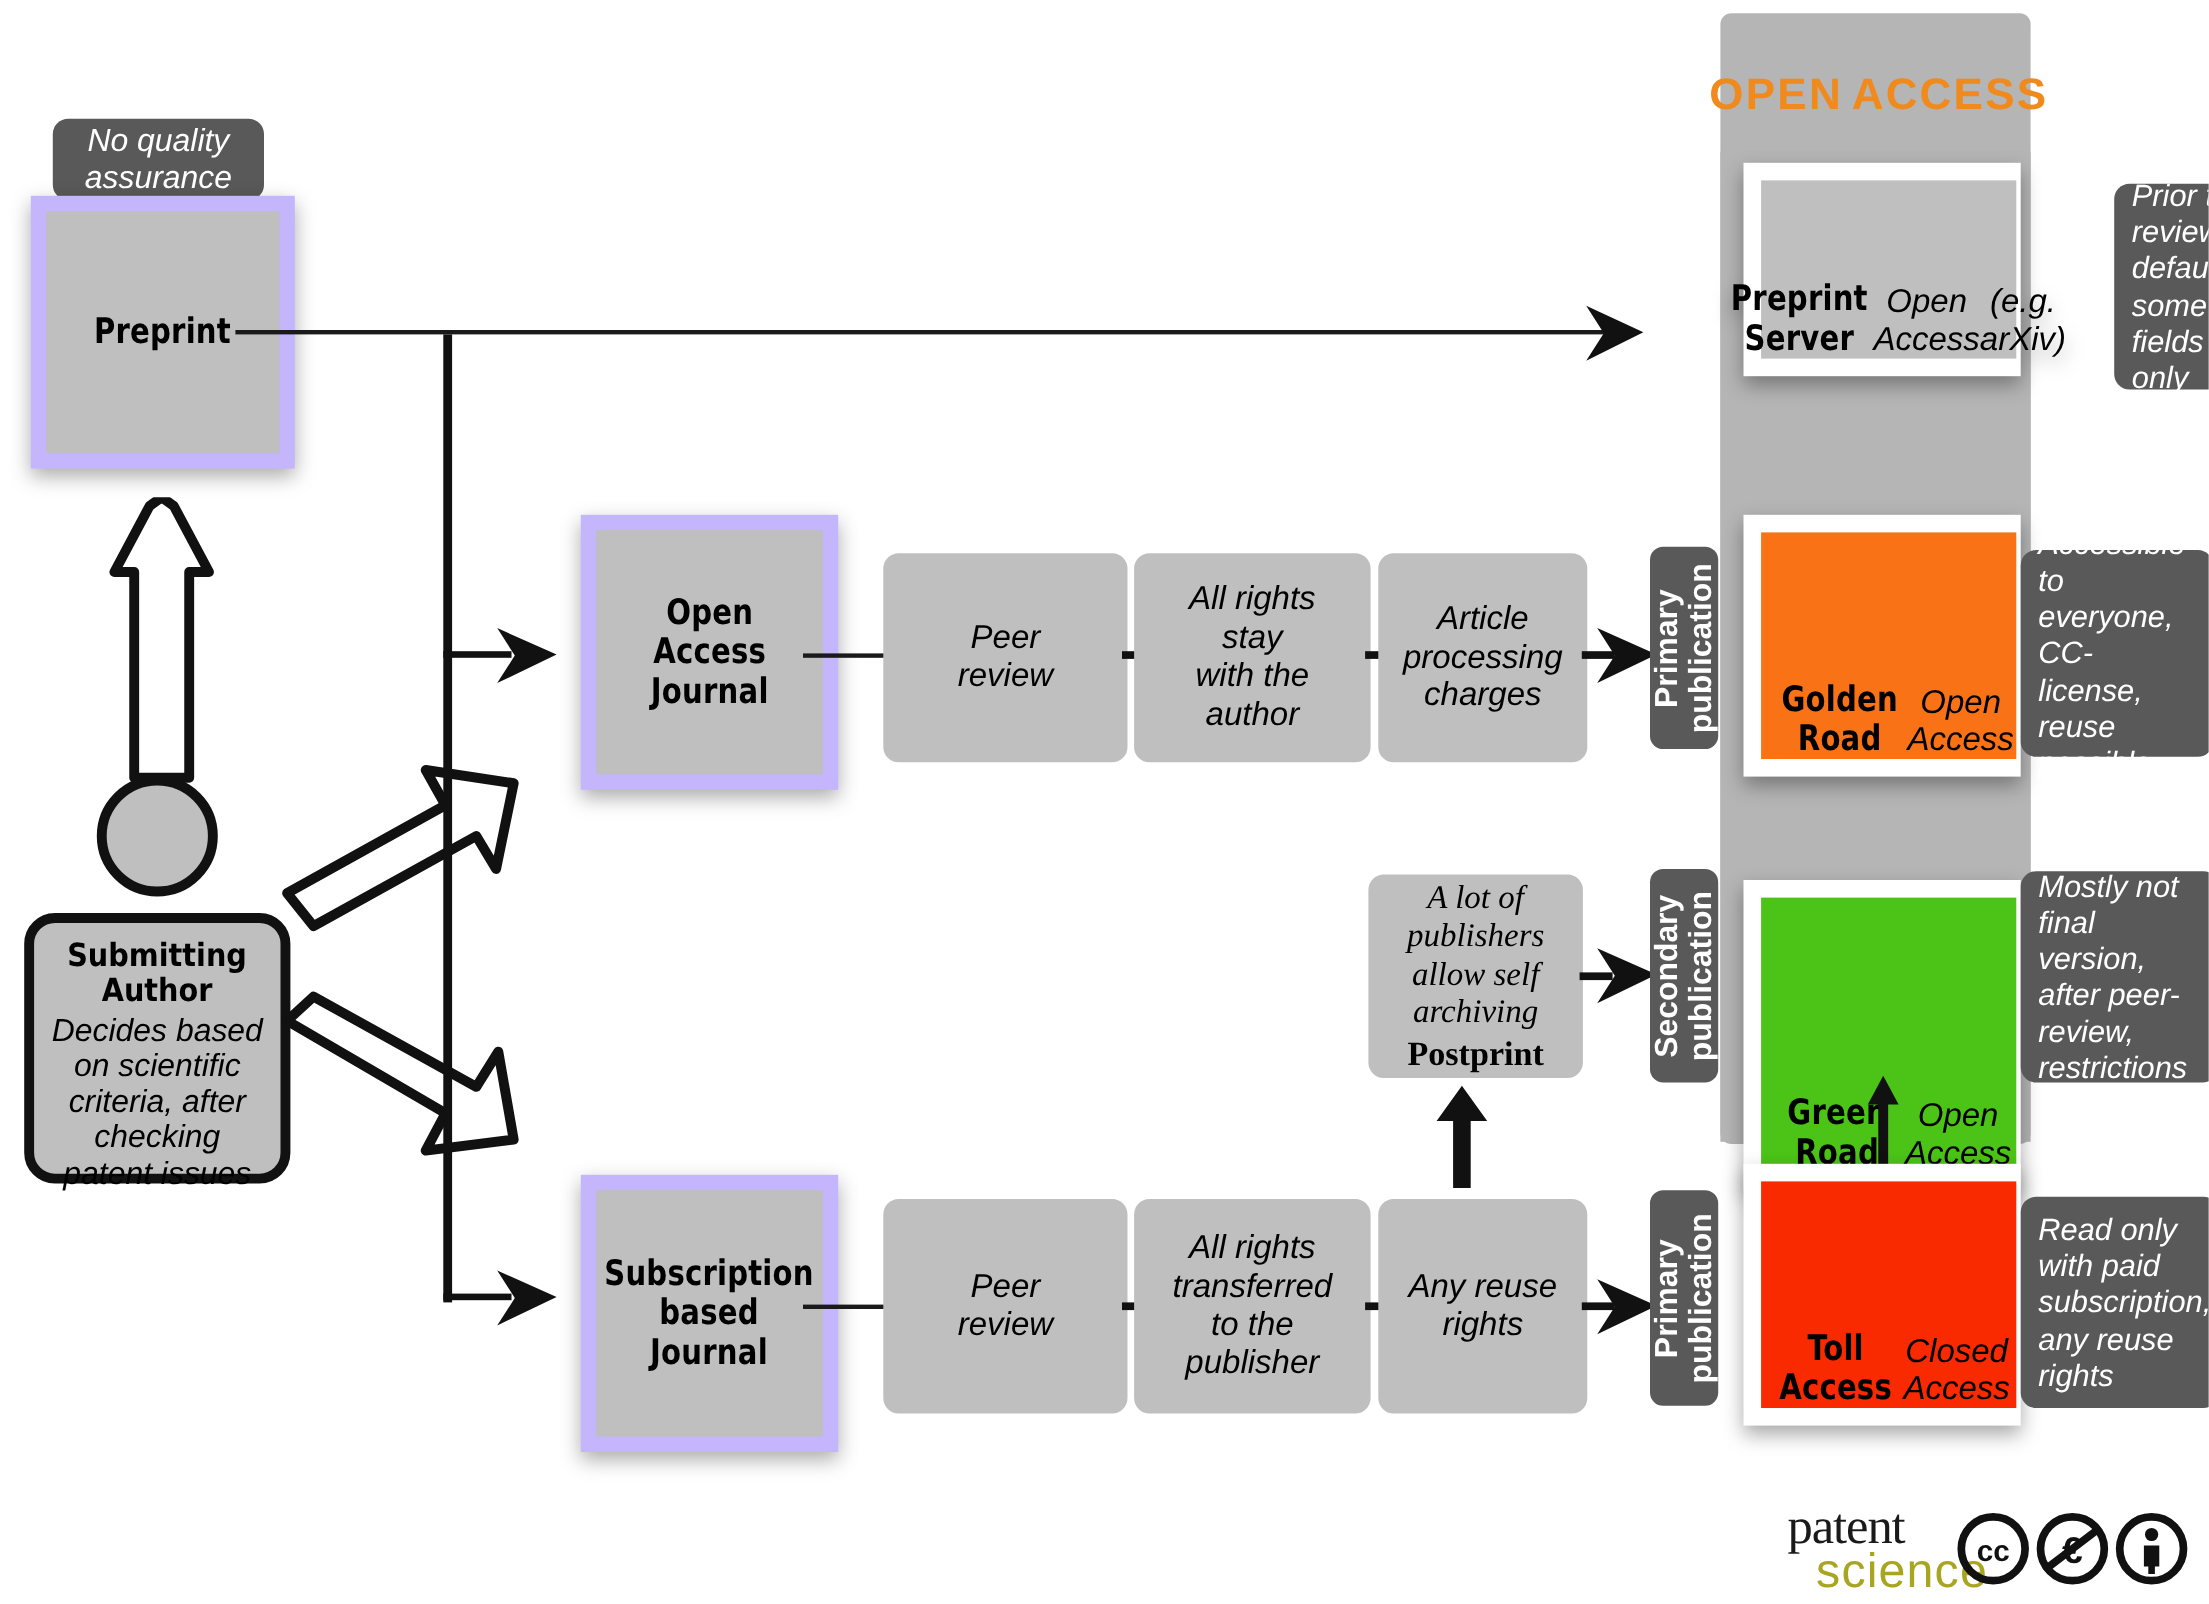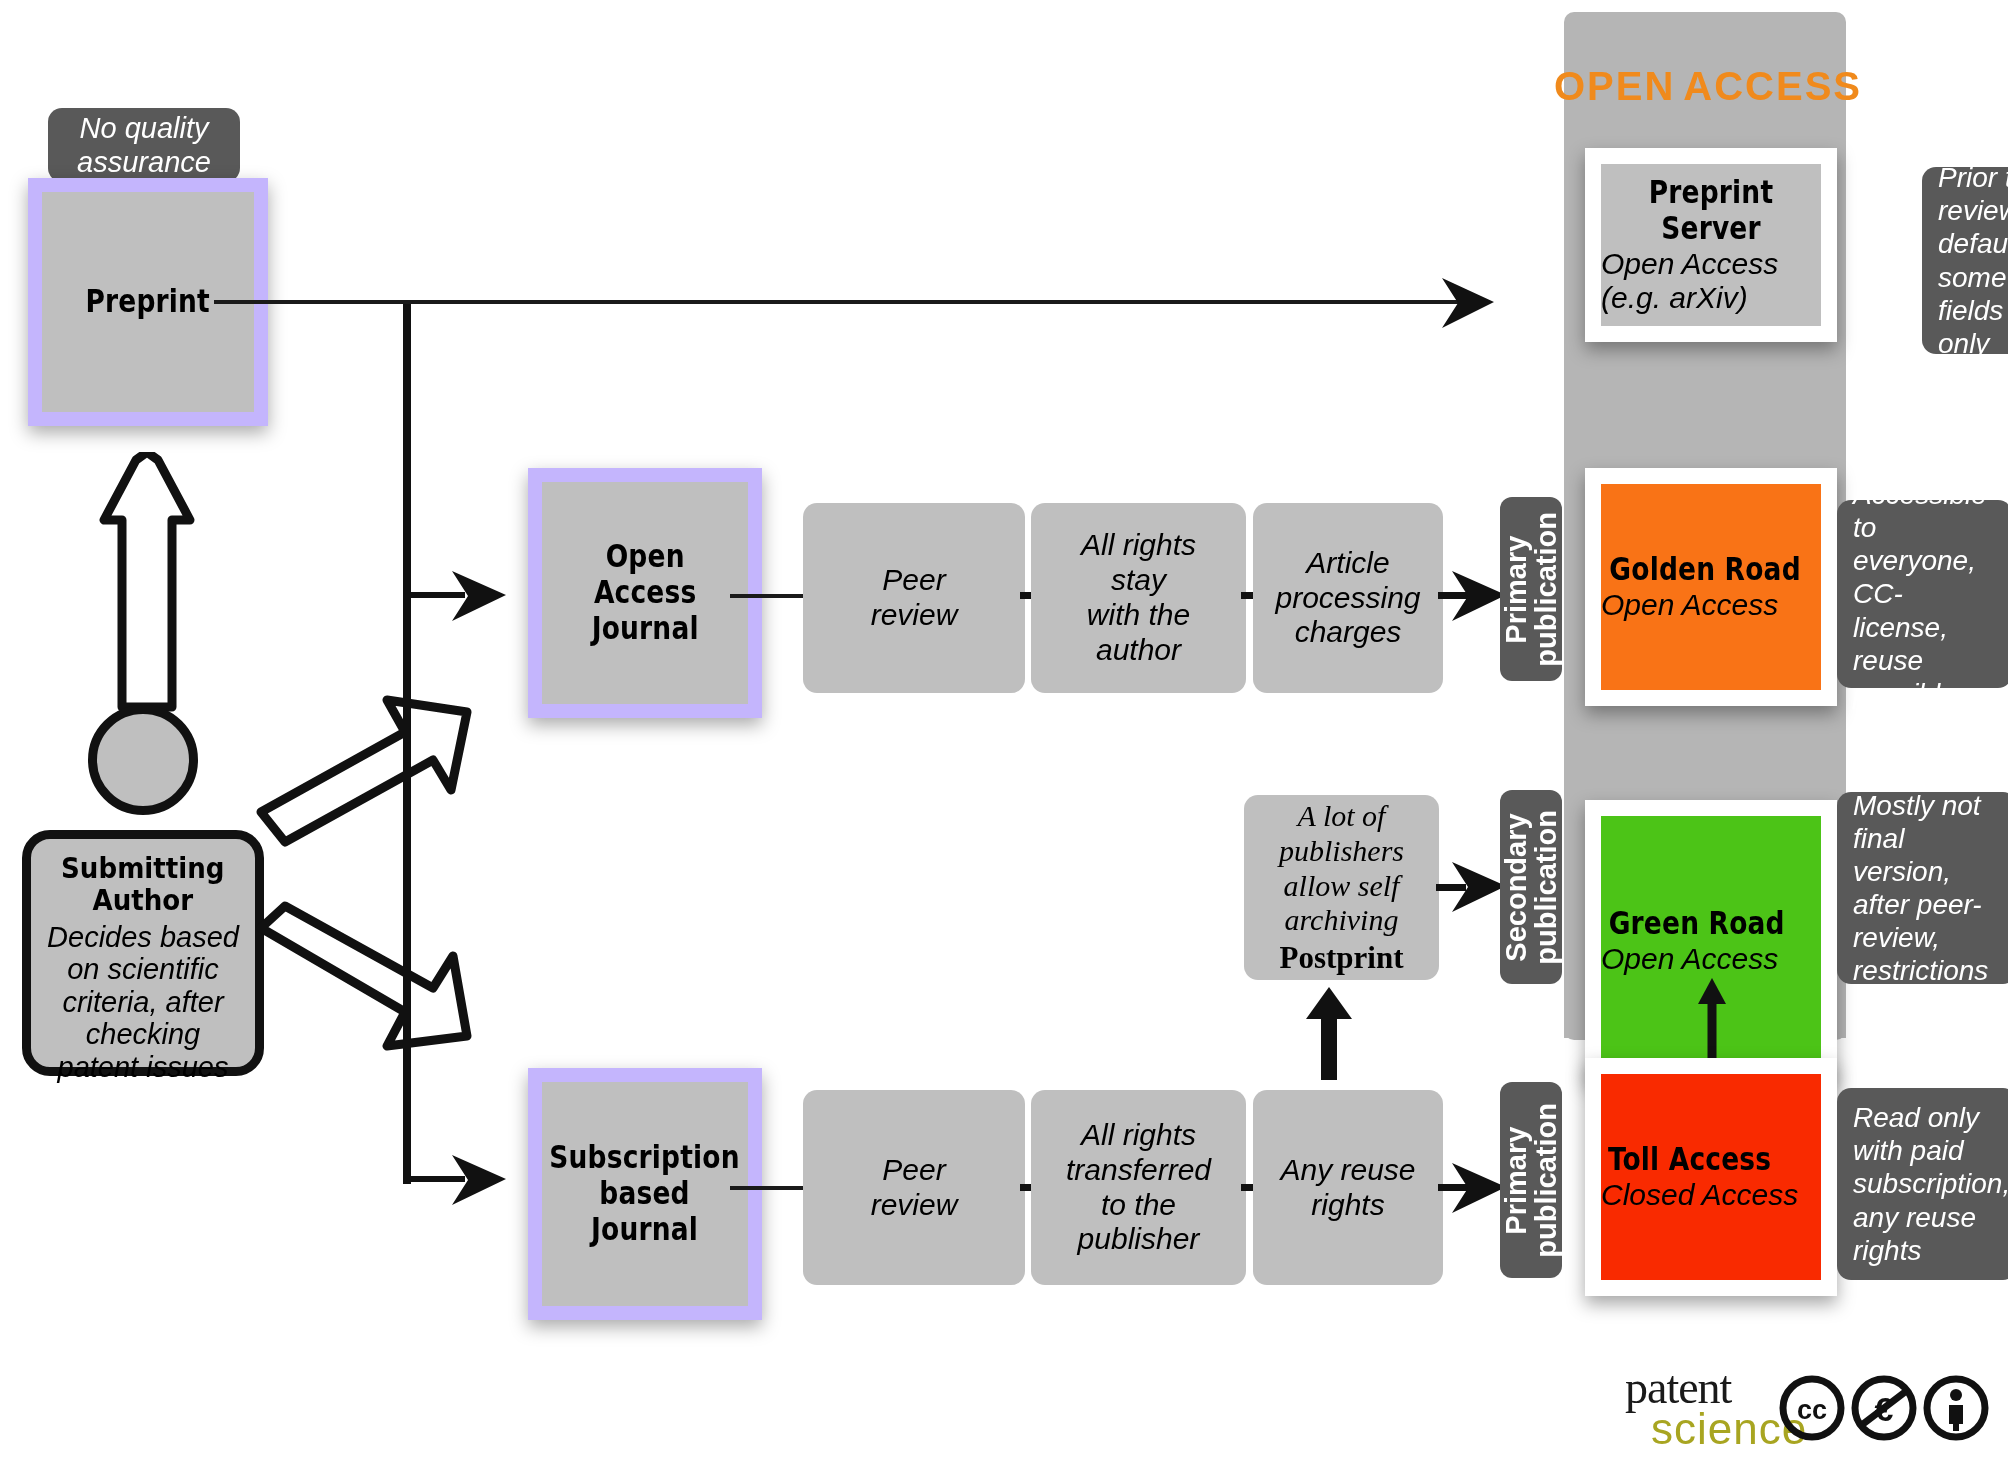--- a/index.html
+++ b/index.html
@@ -108,24 +108,25 @@
 
   .road-node {
     background: #ffffff;
     padding: 16px;
     filter: drop-shadow(0px 8px 9px rgba(0,0,0,0.35));
   }
   .road-inner {
     width: 100%;
     height: 100%;
     display: flex;
-    flex-direction: column;
-    align-items: flex-start;
+    flex-direction: row;
+    align-items: flex-end;
     justify-content: center;
     text-align: center;
+    padding-left: 12px;
   }
 
   
   .hline { background: #111; height: 7px; }
   .vline { background: #111; width: 8px; }
   .thin-line { background: #1a1a1a; height: 4px; }
 
   svg.arrowhead { position: absolute; overflow: visible; }
 
   .oa-logo-text {

